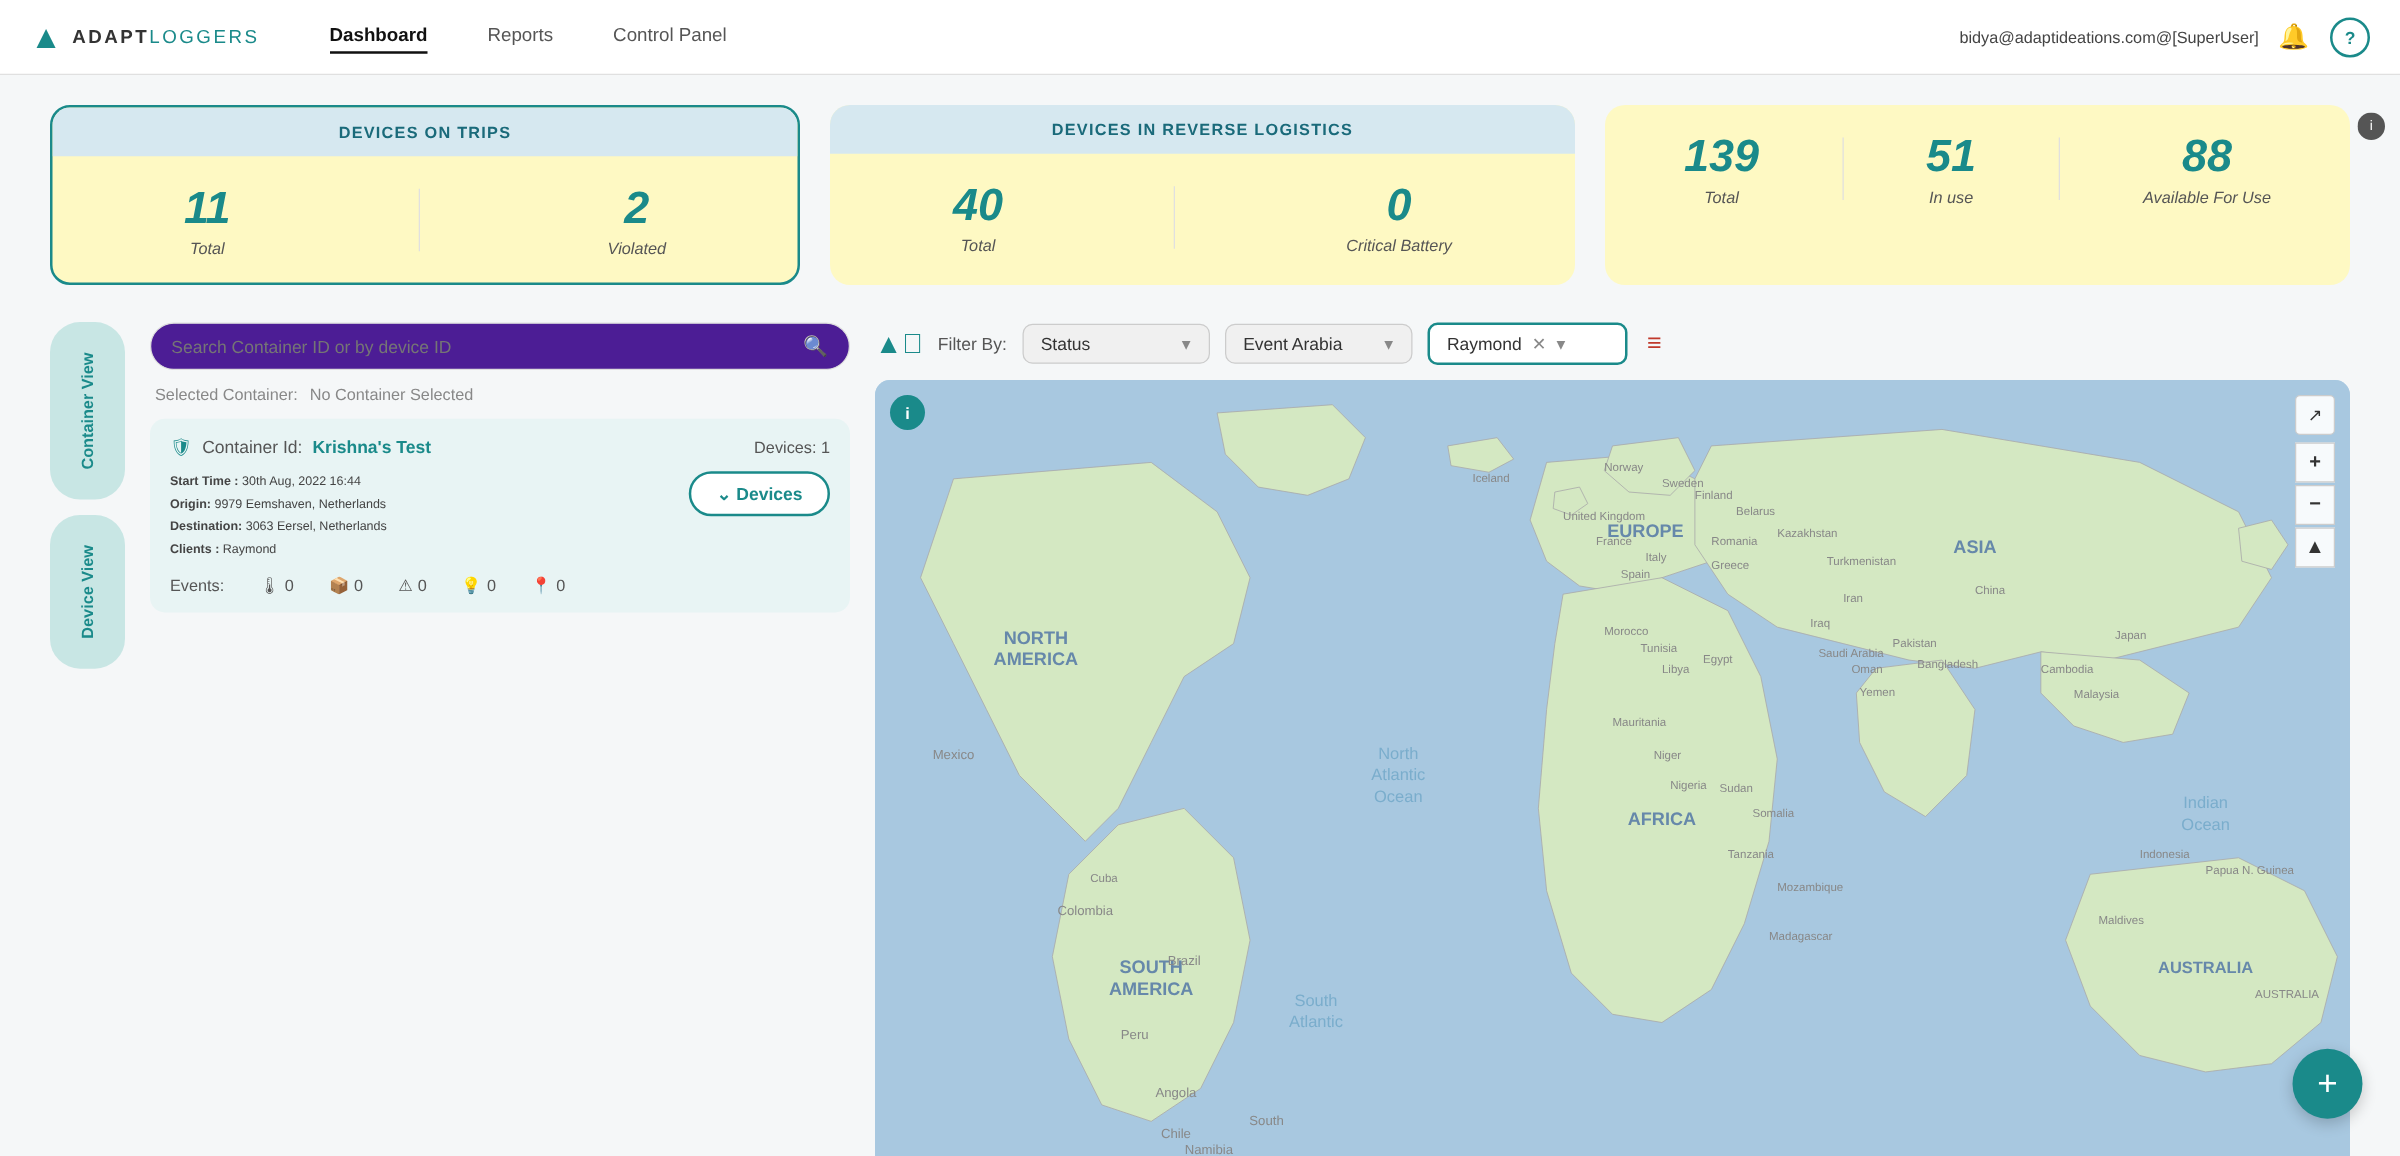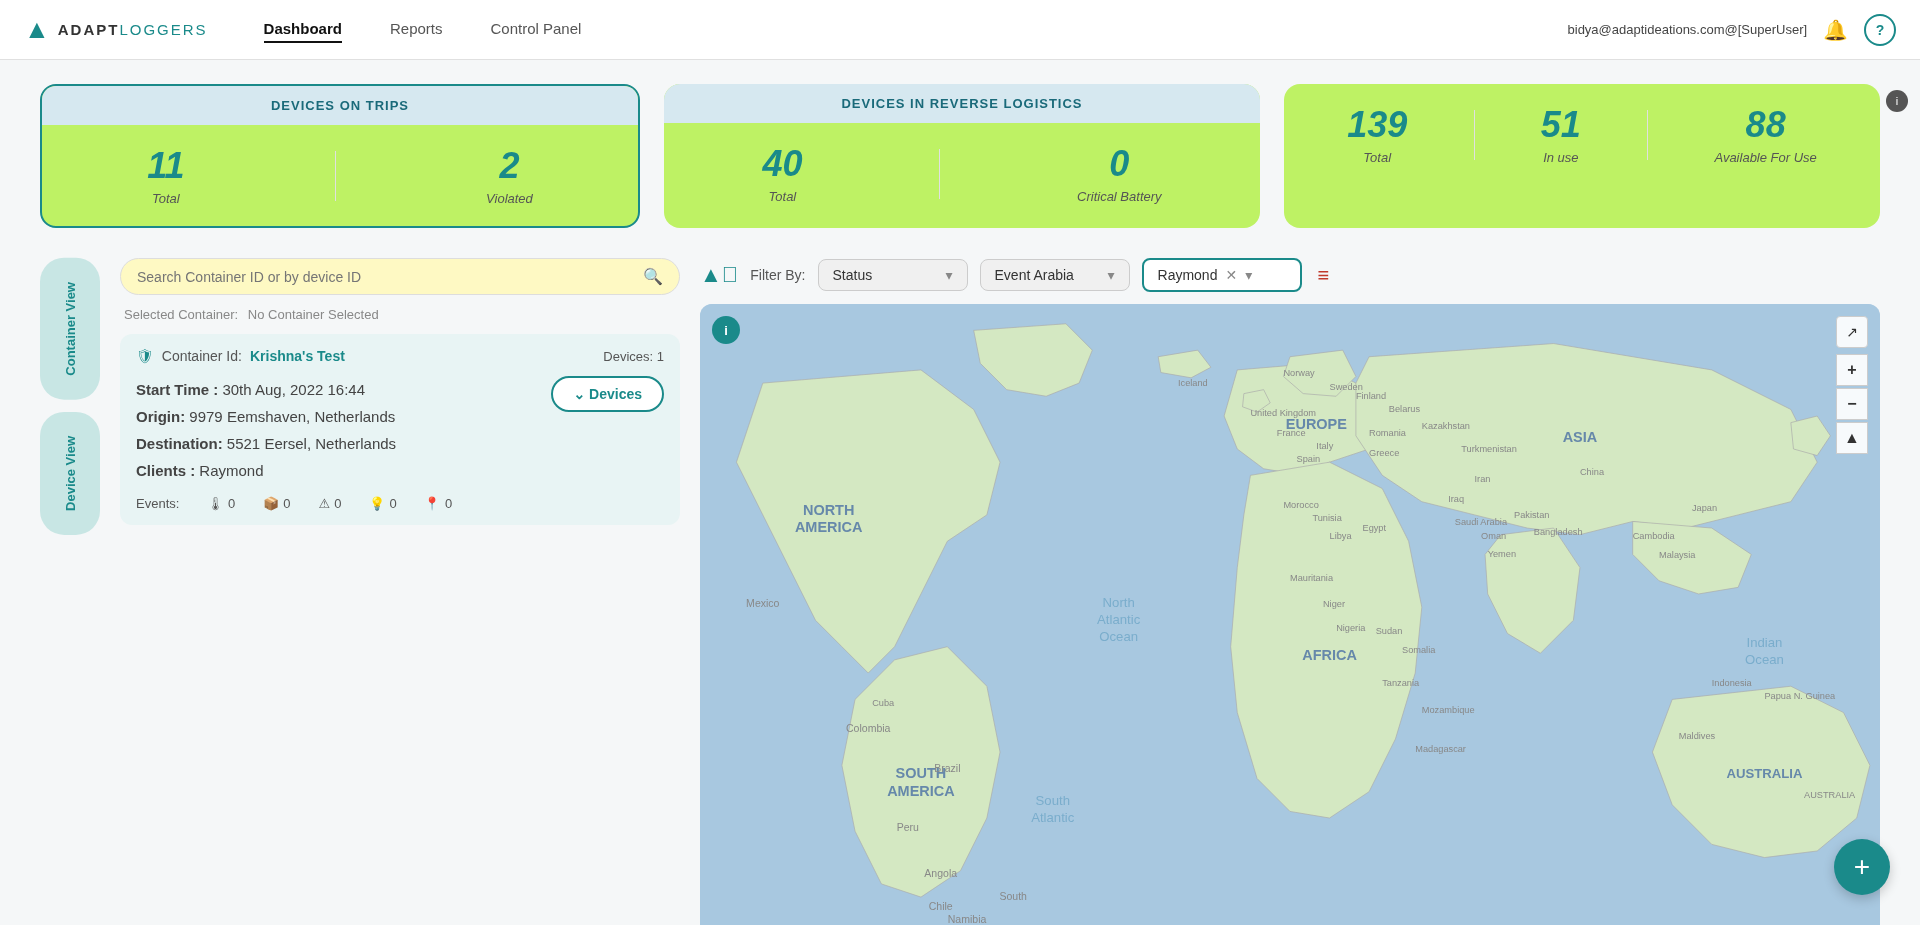--- a/index.html
+++ b/index.html
@@ -14,51 +14,51 @@
     .nav { display: flex; gap: 32px; flex: 1; }
     .nav-item { font-size: 15px; color: #555; cursor: pointer; padding: 4px 0; text-decoration: none; margin-left: 16px; }
     .nav-item.active { color: #111; font-weight: 700; border-bottom: 2px solid #111; }
     .header-right { display: flex; align-items: center; gap: 16px; }
     .user-email { font-size: 13px; color: #444; }
     .bell-btn { background: none; border: none; cursor: pointer; font-size: 20px; color: #555; position: relative; }
     .help-btn { width: 32px; height: 32px; border-radius: 50%; border: 2px solid #1a8a8a; background: none; color: #1a8a8a; font-weight: 700; font-size: 14px; cursor: pointer; }
 
     
     .stats-row { display: flex; gap: 24px; padding: 24px 40px 20px 40px; }
-    .stat-card { background: #bef264; border-radius: 16px; padding: 0; flex: 1; overflow: hidden; }
+    .stat-card { background: #fef9c3; border-radius: 16px; padding: 0; flex: 1; overflow: hidden; }
     .stat-card.active { border: 2px solid #1a8a8a; }
     .stat-card-header { background: #d6e8f0; text-align: center; padding: 12px 16px; font-size: 13px; font-weight: 700; letter-spacing: 1px; color: #1a6a7a; text-transform: uppercase; border-radius: 12px 12px 0 0; }
     .stat-card-body { display: flex; justify-content: space-around; align-items: center; padding: 20px 30px; font-style: italic; }
     .stat-item { text-align: center; }
     .stat-num { font-size: 36px; font-weight: 700; color: #1a8a8a; }
     .stat-label { font-size: 13px; color: #555; margin-top: 4px; }
     .stat-divider { width: 1px; height: 50px; background: #e0e0e0; }
 
     
     .main-content { display: flex; padding: 0 40px; gap: 20px; height: calc(925px - 60px - 130px - 20px); }
 
     
     .sidebar-tabs { display: flex; flex-direction: column; gap: 12px; width: 60px; justify-content: flex-start; padding-top: 10px; }
     .sidebar-tab { background: #c8e6e4; border-radius: 24px; writing-mode: vertical-rl; text-orientation: mixed; transform: rotate(180deg); padding: 24px 12px; font-size: 13px; font-weight: 600; color: #1a8a8a; cursor: pointer; border: none; }
 
     
     .left-panel { width: 560px; display: flex; flex-direction: column; gap: 12px; padding-top: 10px; }
-    .search-bar { display: flex; align-items: center; background: #fef9c3; border: 1px solid #ddd; border-radius: 24px; padding: 8px 16px; gap: 8px; }
+    .search-bar { display: flex; align-items: center; background: #4c1d95; border: 1px solid #ddd; border-radius: 24px; padding: 8px 16px; gap: 8px; }
     .search-bar input { border: none; outline: none; flex: 1; font-size: 14px; color: #888; background: transparent; }
     .search-icon { color: #888; font-size: 16px; }
     .selected-label { font-size: 13px; color: #444; padding-left: 4px; }
     .selected-label span { color: #888; }
     .container-card { background: #e8f4f4; border-radius: 12px; padding: 14px 16px; }
     .container-card-header { display: flex; align-items: center; justify-content: space-between; margin-bottom: 12px; }
     .container-id { display: flex; align-items: center; gap: 8px; font-size: 14px; }
     .container-id .shield { color: #1a8a8a; }
     .container-id .label { color: #555; }
     .container-id .value { font-weight: 700; color: #1a8a8a; }
     .devices-badge { font-size: 13px; color: #555; }
-    .container-info { font-size: 15px; color: #444; line-height: 1.8; margin-bottom: 12px; }
+    .container-info { font-size: 10px; color: #444; line-height: 1.8; margin-bottom: 12px; }
     .devices-btn { background: #fff; border: 2px solid #1a8a8a; color: #1a8a8a; border-radius: 24px; padding: 8px 20px; font-size: 14px; font-weight: 600; cursor: pointer; float: right; margin-bottom: 12px; }
     .events-row { display: flex; align-items: center; gap: 28px; margin-top: 8px; font-size: 13px; color: #555; }
     .event-item { display: flex; align-items: center; gap: 4px; }
 
     
     .map-area { flex: 1; display: flex; flex-direction: column; padding-top: 10px; }
     .map-toolbar { display: flex; align-items: center; gap: 12px; margin-bottom: 12px; }
     .map-upload { color: #1a8a8a; font-size: 22px; cursor: pointer; }
     .filter-label { font-size: 14px; color: #555; }
     .filter-select { display: flex; align-items: center; background: #f0f0f0; border: 1px solid #ccc; border-radius: 8px; padding: 7px 14px; font-size: 14px; color: #333; gap: 8px; cursor: pointer; min-width: 150px; }
@@ -192,21 +192,21 @@
         <div>
           <strong>Start Time :</strong>
           <span>30th Aug, 2022 16:44</span>
         </div>
         <div>
           <strong>Origin:</strong>
           <span>9979 Eemshaven, Netherlands</span>
         </div>
         <div>
           <strong>Destination:</strong>
-          <span>5521 Eersel, Netherlands</span>
+          <span>3063 Eersel, Netherlands</span>
         </div>
         <div>
           <strong>Clients :</strong>
           <span>Raymond</span>
         </div>
       </div>
       <div class="events-row">
         <span>Events:</span>
         <span class="event-item">
           <span>🌡</span>

